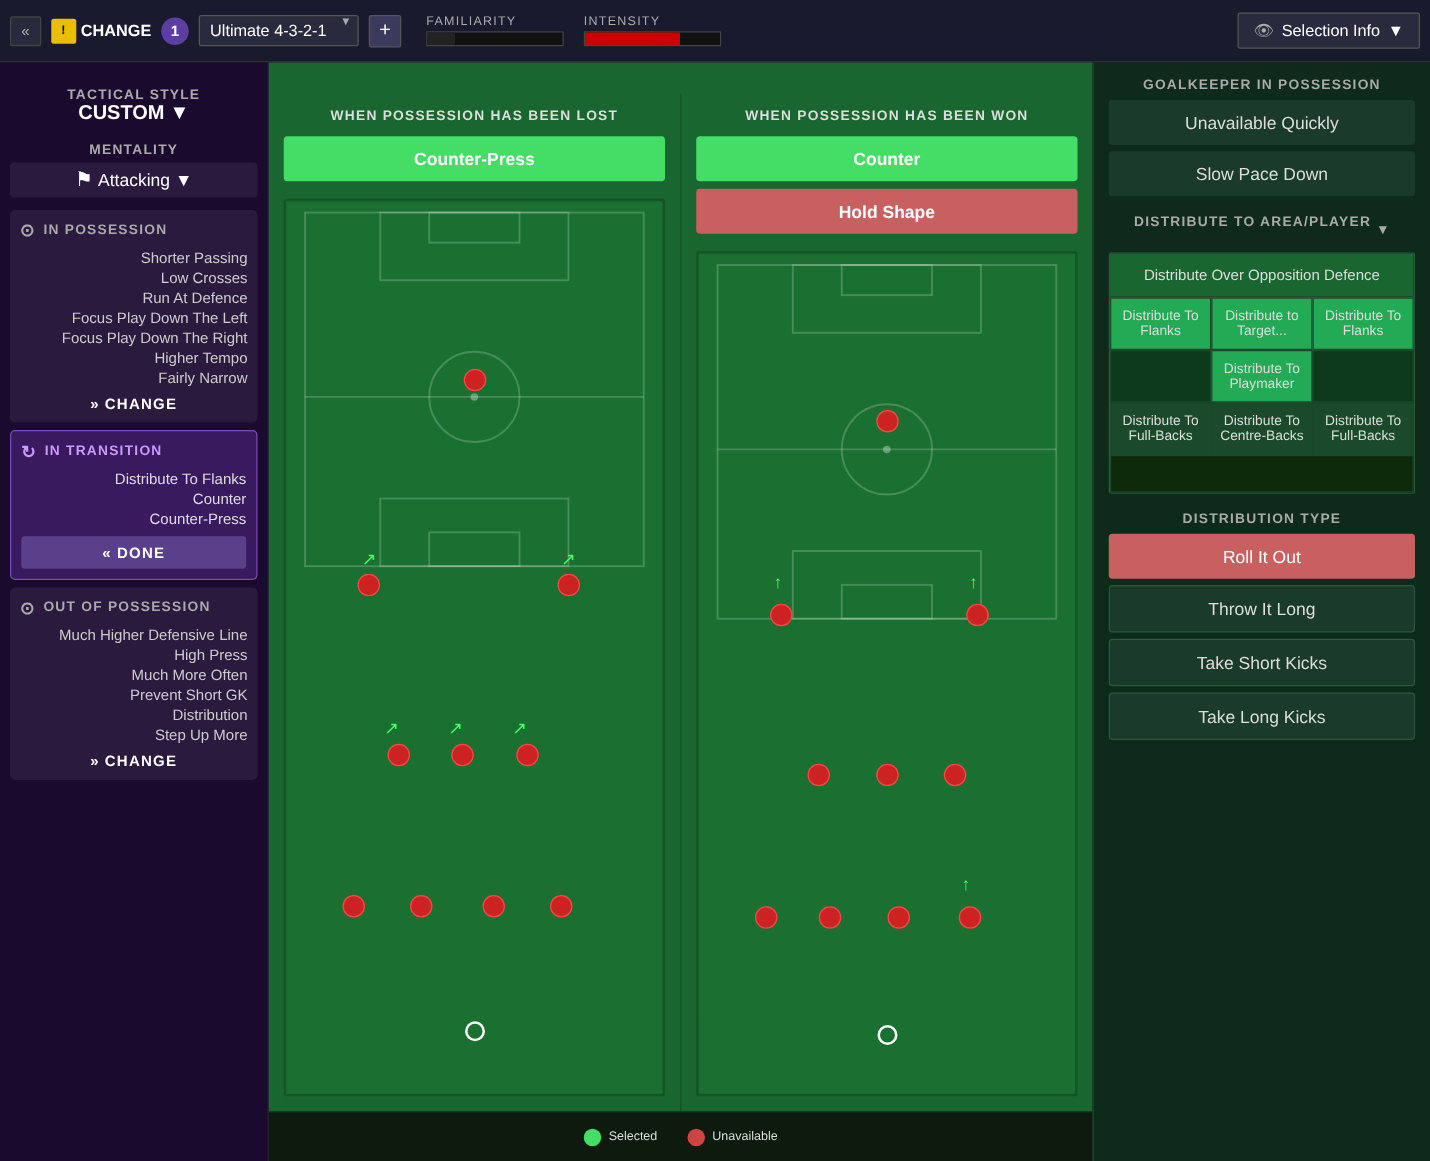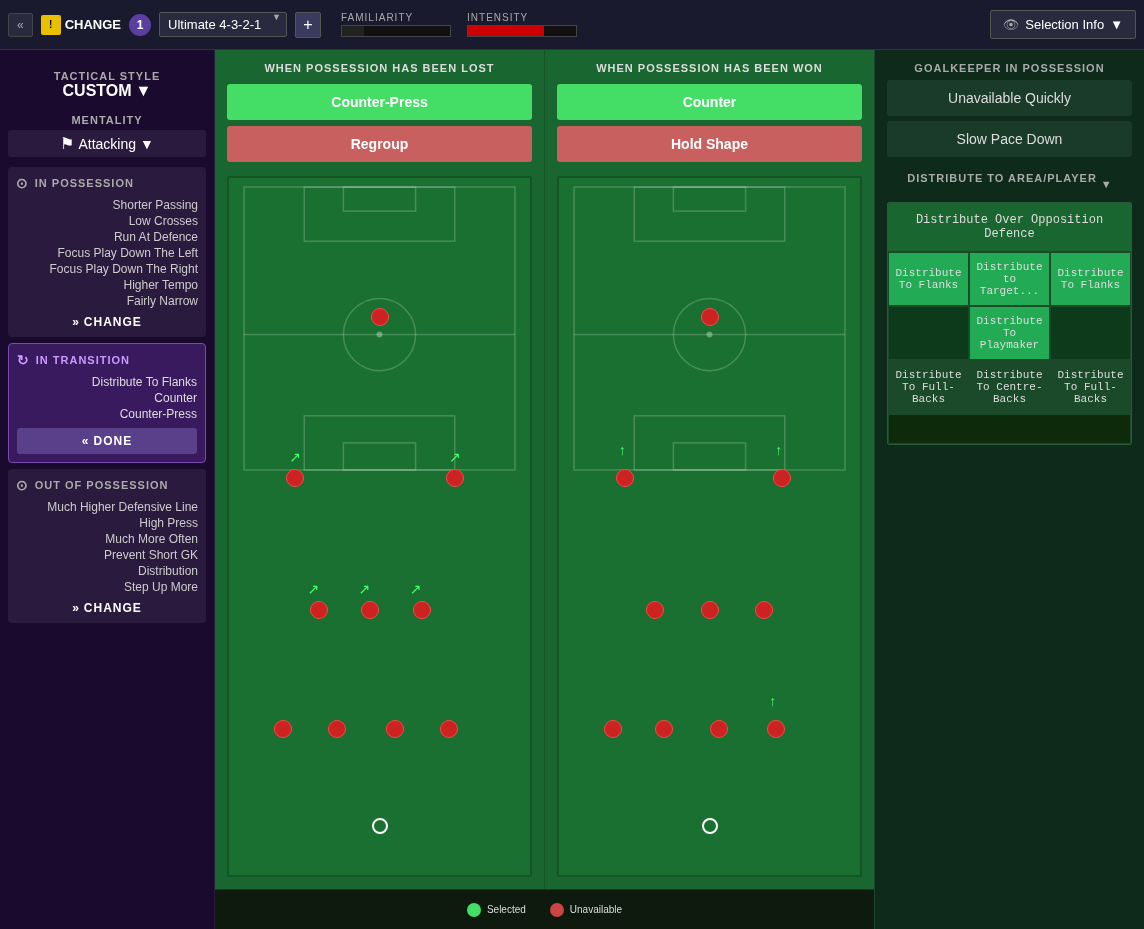--- a/index.html
+++ b/index.html
@@ -283,20 +283,21 @@
       flex: 1;
       background: #1a6630;
       display: flex;
       flex-direction: column;
     }
 
     .tactics-panels {
       display: flex;
       flex: 1;
       gap: 0;
+      margin-top: 25px;
     }
 
     .tactic-panel {
       flex: 1;
       display: flex;
       flex-direction: column;
       padding: 12px;
       border-right: 1px solid #155525;
     }
     .tactic-panel:last-child { border-right: none; }
@@ -447,21 +448,20 @@
       border-radius: 50%;
     }
     .legend-dot-green { background: #44dd66; }
     .legend-dot-red { background: #cc4444; }
 
     
     .dist-area-container {
       border: 1px solid #2a5a3a;
       border-radius: 2px;
       overflow: hidden;
-      font-family: Liberation Mono, monospace;
     }
   </style>
 </head>
 <body>
 
 <div class="top-bar">
   <button class="top-bar-btn">«</button>
   <div class="tactics-label">
     <div class="tactics-icon">!</div>
     <span>CHANGE</span>
@@ -571,21 +571,20 @@
     </div>
 
   </div>
 
   <div class="content-area">
     <div class="tactics-panels">
 
       <div class="tactic-panel">
         <div class="panel-title">WHEN POSSESSION HAS BEEN LOST</div>
         <button class="btn-option btn-green">Counter-Press</button>
-        <button class="btn-option btn-red-muted">Regroup</button>
 
         <div class="pitch">
           <svg class="pitch-lines" viewBox="0 0 100 100" preserveAspectRatio="none">
 
             <rect x="5" y="3" width="90" height="94" fill="none" stroke="#ffffff33" stroke-width="0.5"></rect>
 
             <circle cx="50" cy="52" r="12" fill="none" stroke="#ffffff33" stroke-width="0.5"></circle>
 
             <line x1="5" y1="52" x2="95" y2="52" stroke="#ffffff33" stroke-width="0.5"></line>
 
@@ -715,16 +714,23 @@
           <div class="dist-cell" style="background:#1a4a2a;">Distribute To Centre-Backs</div>
           <div class="dist-cell" style="background:#1a4a2a;">Distribute To Full-Backs</div>
         </div>
 
         <div class="dist-row" style="justify-content:center;">
           <div class="dist-cell" style="background:#0d2a0a;flex:1;min-height:30px;"></div>
         </div>
       </div>
     </div>
 
+    <div class="dist-type-section">
+      <div class="rp-section-title">DISTRIBUTION TYPE</div>
+      <button class="rp-btn rp-btn-salmon">Roll It Out</button>
+      <button class="rp-btn rp-btn-dark-green">Throw It Long</button>
+      <button class="rp-btn rp-btn-dark-green">Take Short Kicks</button>
+      <button class="rp-btn rp-btn-dark-green">Take Long Kicks</button>
+    </div>
 
   </div>
 
 </div>
 
 </body></html>

